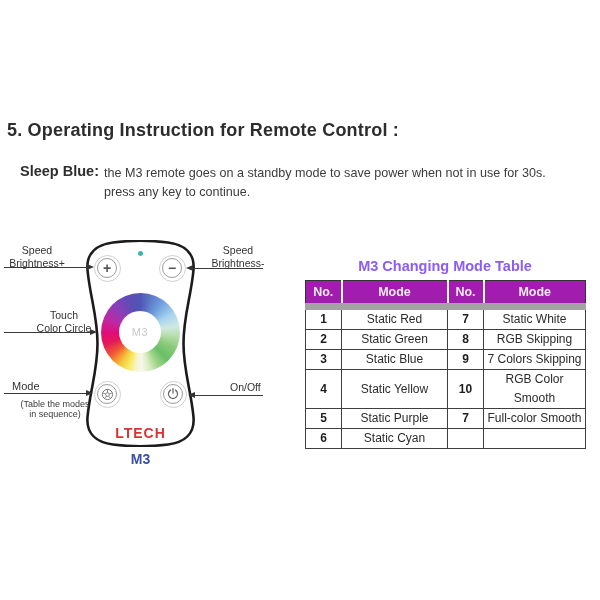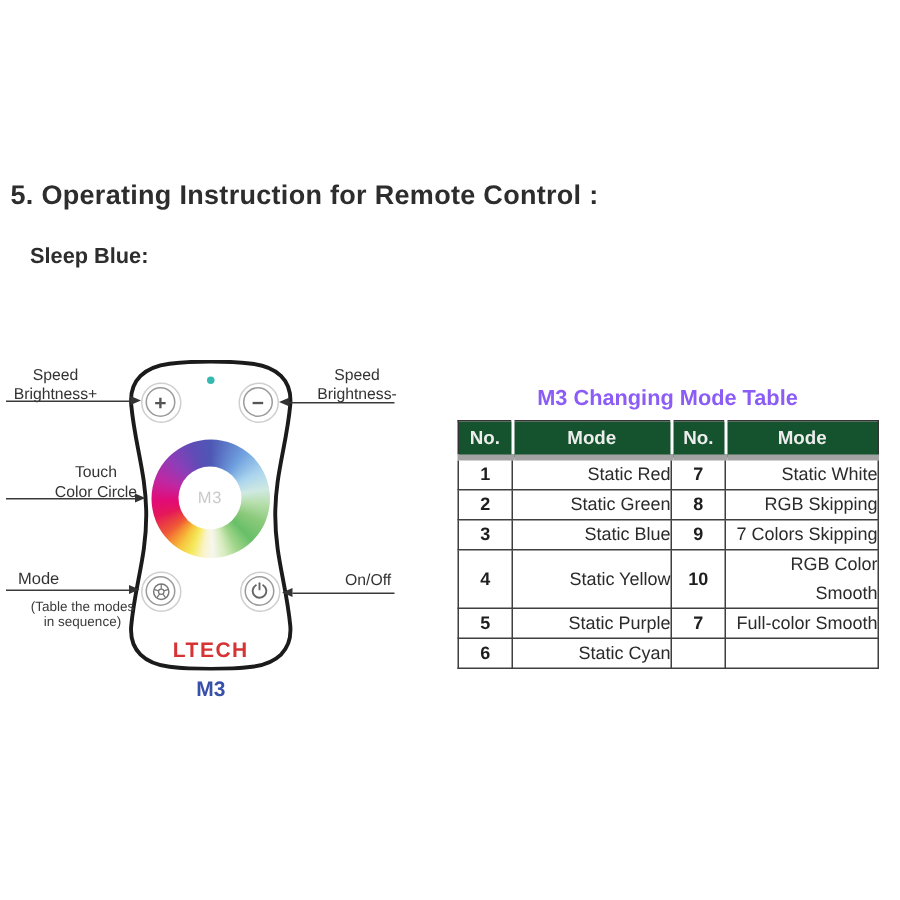--- a/index.html
+++ b/index.html
@@ -64,36 +64,40 @@
   .ah2{left:186px;top:265px;}
   .ah3{left:90px;top:329px;}
   .ah4{left:86px;top:390px;}
   .ah5{left:188px;top:392px;}
 
   
   .table-title{left:305px;top:258px;width:280px;text-align:center;
       font-size:14.5px;font-weight:bold;color:#8b5cf6;}
   table.modes{position:absolute;left:305px;top:280px;border-collapse:collapse;
       border:1.5px solid #343434;table-layout:fixed;width:280px;}
-  table.modes th{background:#14532d;color:#ededed;font-size:12.5px;font-weight:bold;
-      height:22px;border-right:2px solid #ffffff;border-bottom:4px solid #a3a3a3;padding:0;}
+  table.modes th{background:#a21caf;color:#ededed;font-size:12.5px;font-weight:bold;
+      height:22px;border-right:2px solid #ffffff;border-bottom:7px solid #a3a3a3;padding:0;}
   table.modes th:last-child{border-right:none;}
   table.modes td{border:1px solid #3f3f3f;height:19px;font-size:12px;padding:0;line-height:19px;}
   td.no{font-weight:bold;text-align:center;color:#1e1e1e;}
-  td.mode{color:#2b2b2b;text-align:right;}
+  td.mode{color:#2b2b2b;text-align:center;}
   td.m1{padding-left:20px;}
   td.m2{padding-left:8px;}
 </style>
 </head>
 <body>
 
 <div class="abs heading">5. Operating Instruction for Remote Control :</div>
 
 <div class="abs sleep">
   <span class="sleep-label">Sleep Blue:</span>
+  <span class="sleep-text">
+    <span>the M3 remote goes on a standby mode to save power when not in use for 30s.</span><br>
+    <span>press any key to continue.</span>
+  </span>
 </div>
 
 <div class="abs remote">
   <svg class="outline" width="119" height="207" viewBox="0 0 119 207">
     <path d="M 32,2.5 C 48,0.5 71,0.5 87,2.5 C 103,4.5 114,13 112.5,30
              C 110,57 102.5,76 102.5,103.5 C 102.5,131 110,150 112.5,177
              C 114,194 103,202.5 87,204.5 C 71,206.5 48,206.5 32,204.5
              C 16,202.5 5,194 6.5,177 C 9,150 16.5,131 16.5,103.5
              C 16.5,76 9,57 6.5,30 C 5,13 16,4.5 32,2.5 Z" fill="#ffffff" stroke="#1b1b1b" stroke-width="2.6"></path>
   </svg>

